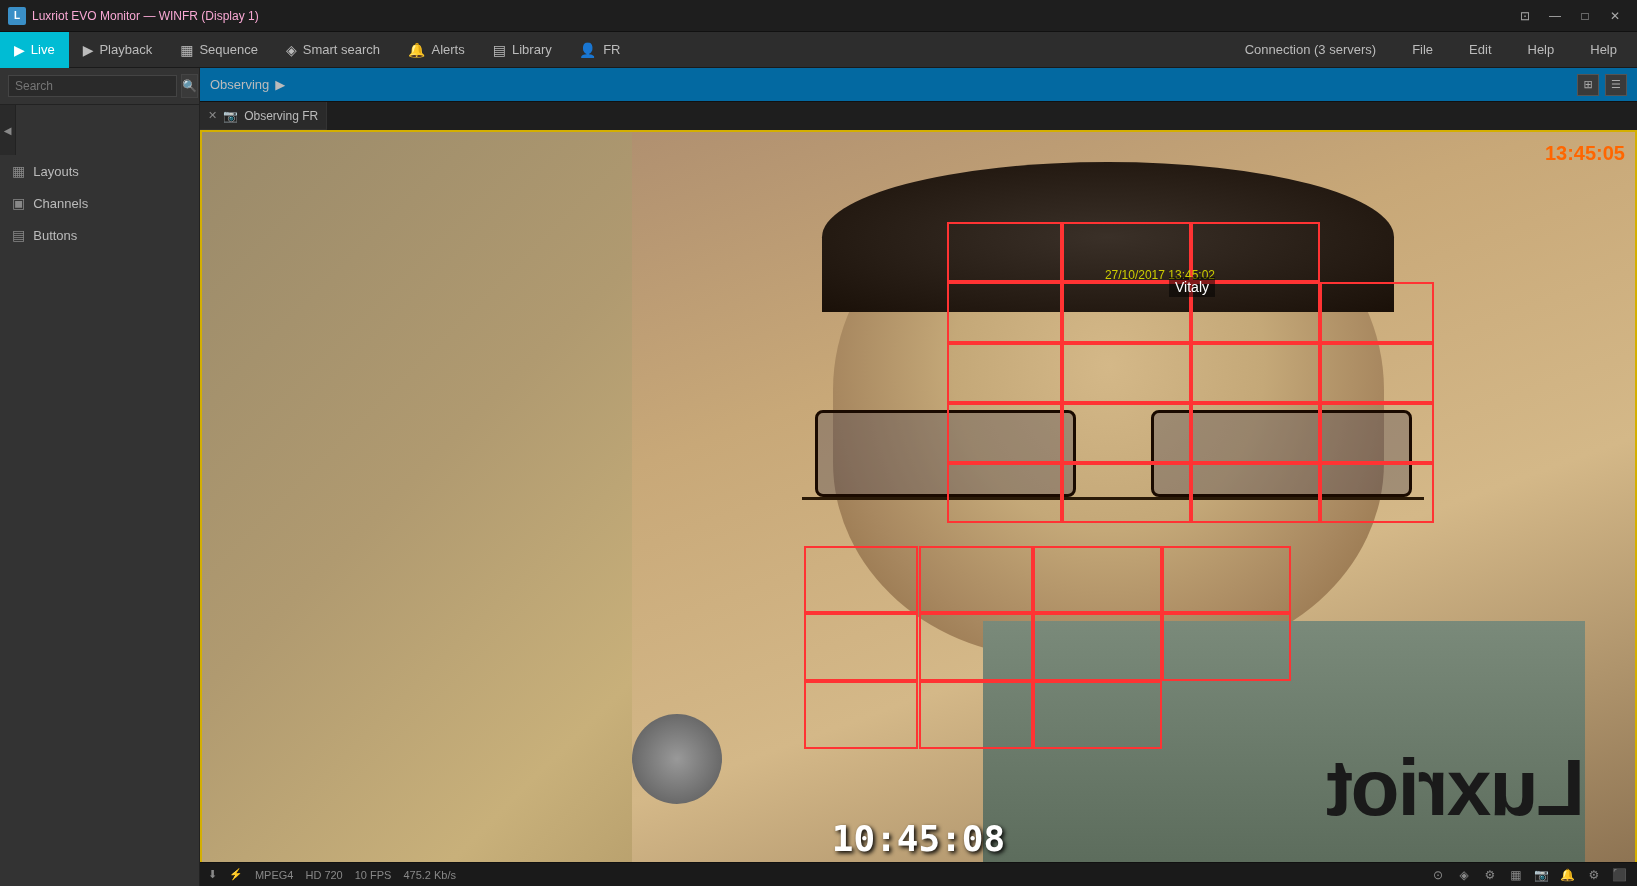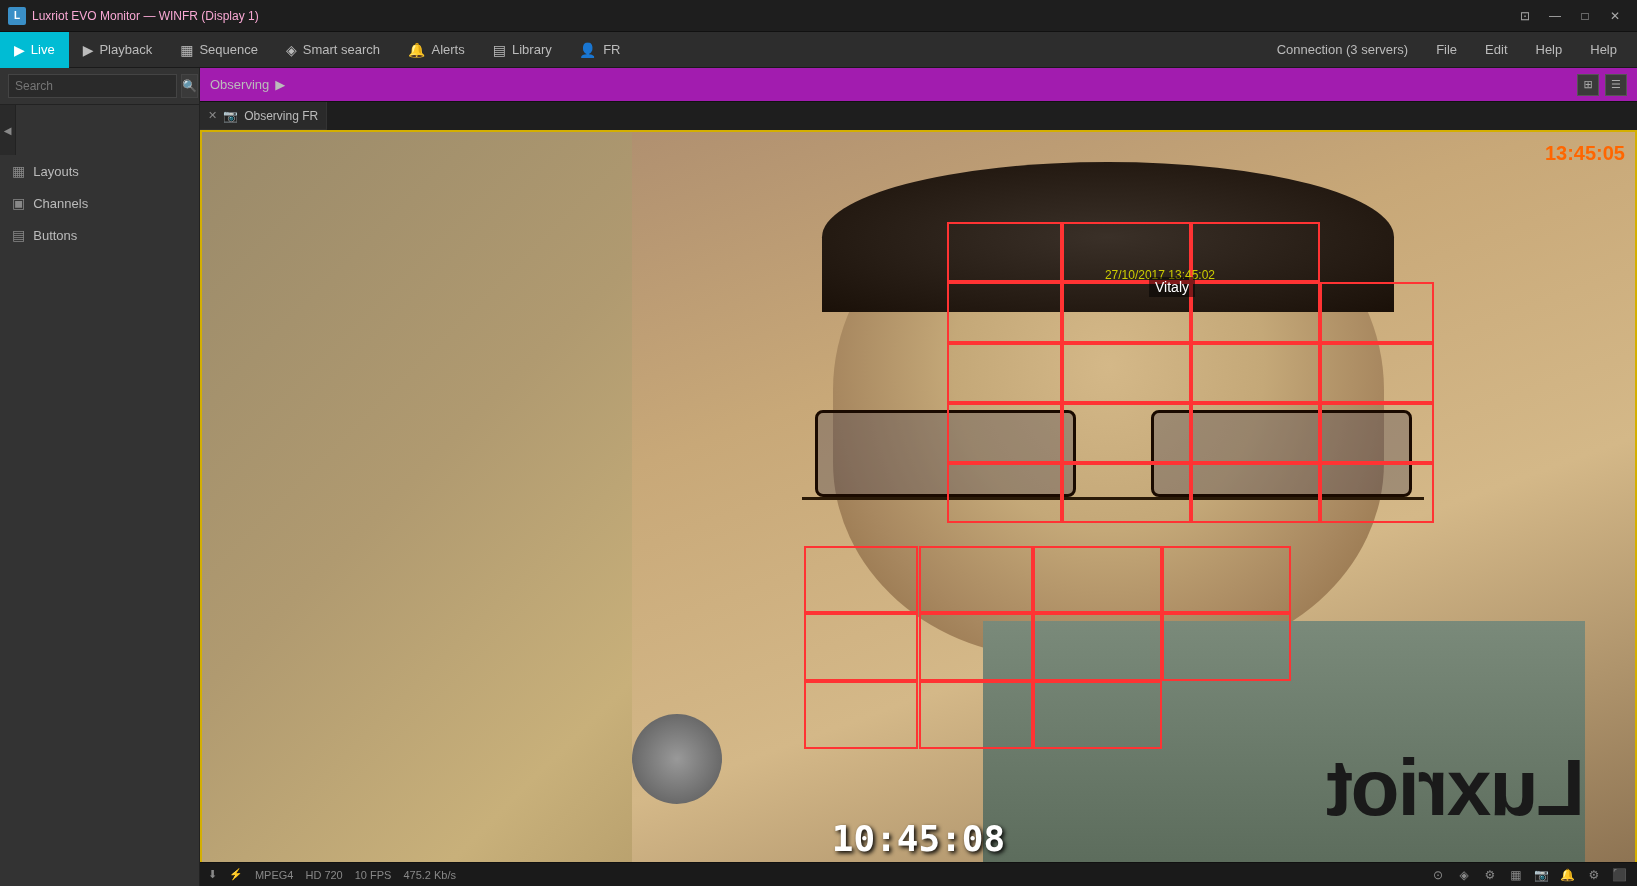--- a/index.html
+++ b/index.html
@@ -36,38 +36,39 @@
       align-items: center;
       gap: 6px;
       cursor: pointer;
       color: #bbb;
       font-size: 13px;
       border: none;
       background: transparent;
     }
     .nav-tab.active { background: #00bcd4; color: white; }
     .nav-tab .tab-icon { font-size: 14px; }
-    .menu-right { margin-left: auto; display: flex; align-items: center; gap: 8px; padding-right: 10px; }
+    .menu-right { margin-left: auto; display: flex; align-items: center; gap: 16px; padding-right: 10px; }
     .menu-right-item { padding: 4px 10px; cursor: pointer; color: #bbb; font-size: 13px; }
 
     
     #main-layout { display: flex; height: calc(886px - 32px - 36px); }
 
     
     #sidebar {
       width: 200px;
       background: #333;
       border-right: 1px solid #222;
       display: flex;
       flex-direction: column;
     }
     #search-bar {
       padding: 6px 8px;
       border-bottom: 1px solid #222;
       display: flex;
+      align-items: center;
       gap: 4px;
     }
     #search-bar input {
       flex: 1;
       background: #2a2a2a;
       border: 1px solid #444;
       color: #ccc;
       padding: 3px 6px;
       font-size: 12px;
       outline: none;
@@ -91,21 +92,21 @@
       font-size: 13px;
     }
     .sidebar-item .si-icon { font-size: 14px; color: #888; }
 
     
     #content { flex: 1; display: flex; flex-direction: column; background: #1e1e1e; overflow: hidden; }
 
     
     #observing-bar {
       height: 34px;
-      background: #a21caf;
+      background: #0369a1;
       border-bottom: 1px solid #111;
       display: flex;
       align-items: center;
       justify-content: space-between;
       padding: 0 10px;
     }
     #observing-bar .obs-left { display: flex; align-items: center; gap: 6px; font-size: 13px; color: #bbb; }
     #observing-bar .obs-right { display: flex; align-items: center; gap: 6px; }
     #observing-bar .obs-btn { width: 22px; height: 22px; background: #3a3a3a; border: 1px solid #555; color: #aaa; cursor: pointer; display: flex; align-items: center; justify-content: center; font-size: 11px; }
 
@@ -164,21 +165,21 @@
       position: absolute;
       top: 10px; right: 10px;
       color: #ff6600;
       font-size: 20px;
       font-weight: bold;
       font-family: Liberation Sans, sans-serif;
       z-index: 20;
     }
     #ts-name-overlay {
       position: absolute;
-      top: 145px; right: 440px;
+      top: 145px; right: 420px;
       color: white;
       font-size: 14px;
       background: rgba(0,0,0,0.5);
       padding: 2px 6px;
       z-index: 20;
     }
     #ts-date-overlay {
       position: absolute;
       top: 127px; right: 420px;
       color: #cccc00;

